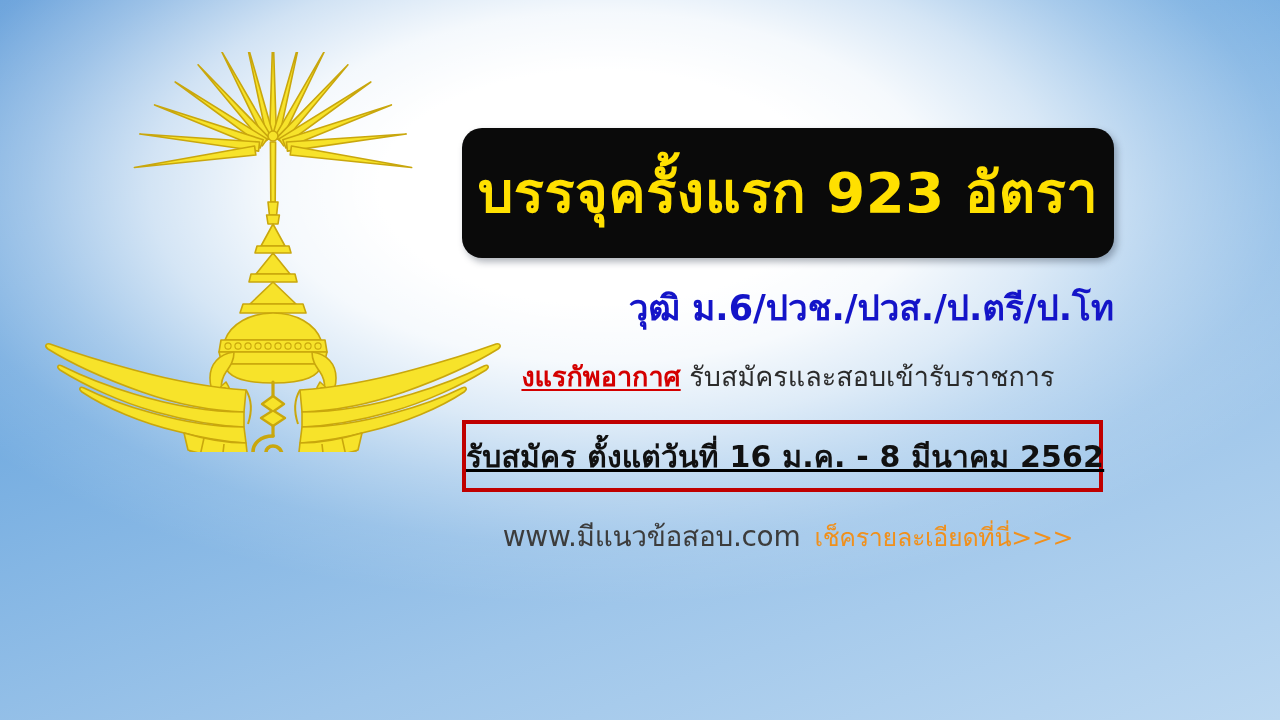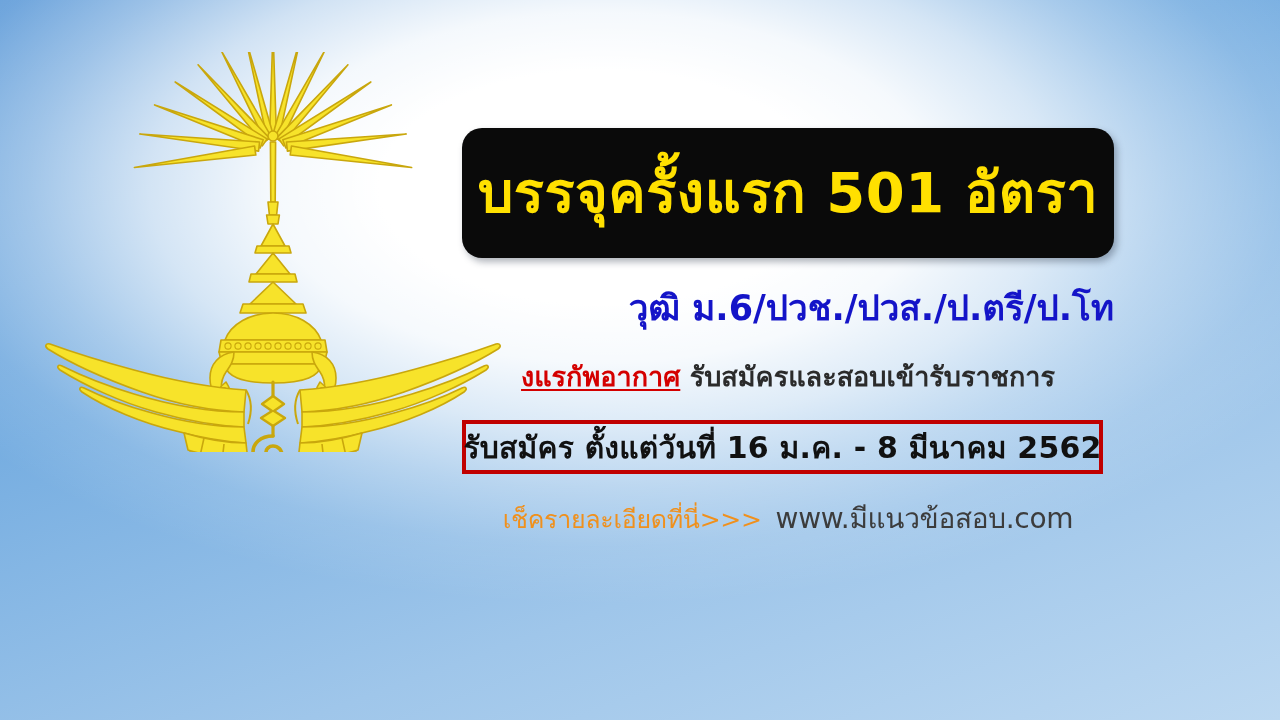--- a/index.html
+++ b/index.html
@@ -79,33 +79,34 @@
     font-size: 27px;
   }
   #agency-name {
     color: #d40000;
     font-weight: bold;
     text-decoration: underline;
     text-underline-offset: 3px;
   }
   #agency-rest {
     color: #2b2b2b;
-    font-weight: bold;
+    font-weight: normal;
   }
 
   #date-box {
     margin-top: 22px;
     width: 641px;
-    height: 54px;
+    height: 72px;
     border: 4px solid #c00000;
     box-sizing: border-box;
     display: flex;
     align-items: center;
-    justify-content: center;
+    justify-content: flex-start;
     background: transparent;
+    text-decoration: underline;
   }
   #date-text {
     color: #111111;
     font-size: 30px;
     font-weight: bold;
     white-space: nowrap;
     letter-spacing: 0.2px;
   }
 
   #footer-line {
@@ -283,32 +284,32 @@
           <path d="M208,338 C214,348 214,360 210,372"></path>
           <path d="M262,338 C256,348 256,360 260,372"></path>
         </g>
       </g>
     </svg>
   </div>
 
   <div id="content">
 
     <div id="headline-banner">
-      <span id="headline-text">บรรจุครั้งแรก 501 อัตรา</span>
+      <span id="headline-text">บรรจุครั้งแรก 923 อัตรา</span>
     </div>
 
     <div id="qualification">วุฒิ ม.6/ปวช./ปวส./ป.ตรี/ป.โท</div>
 
     <div id="agency-line">
       <span id="agency-name">งแรกัพอากาศ</span><span id="agency-rest"> รับสมัครและสอบเข้ารับราชการ</span>
     </div>
 
     <div id="date-box">
       <span id="date-text">รับสมัคร ตั้งแต่วันที่ 16 ม.ค. - 8 มีนาคม 2562</span>
     </div>
 
     <div id="footer-line">
+      <span id="footer-url">www.มีแนวข้อสอบ.com</span>
       <span id="footer-cta">เช็ครายละเอียดที่นี่&gt;&gt;&gt;</span>
-      <span id="footer-url">www.มีแนวข้อสอบ.com</span>
     </div>
 
   </div>
 </div>
 
 </body></html>

